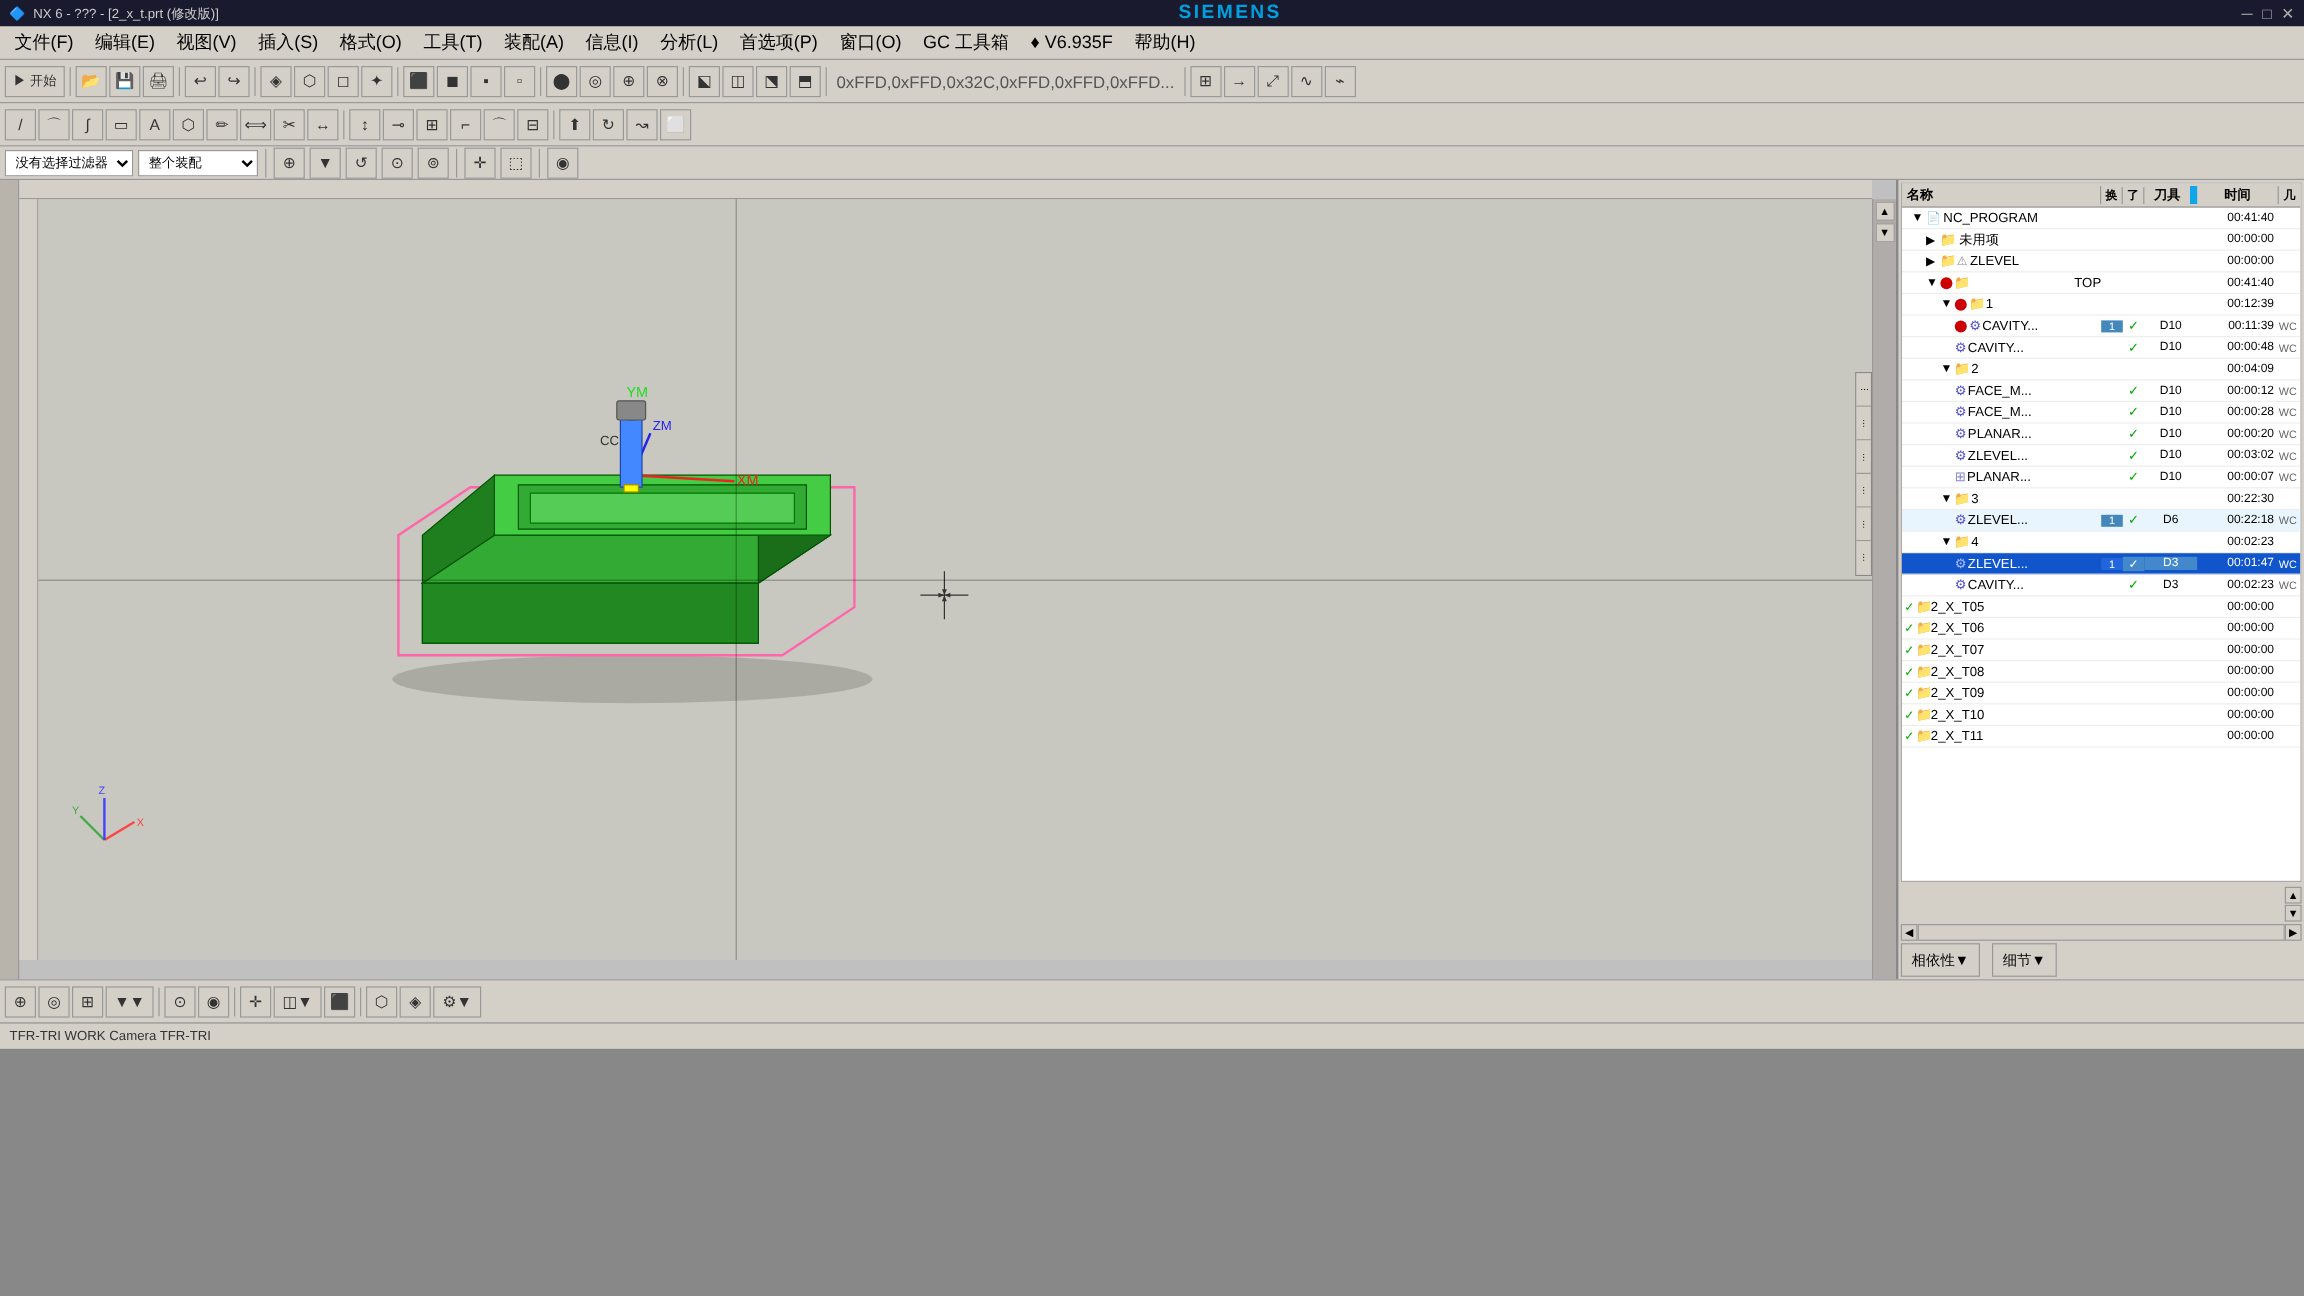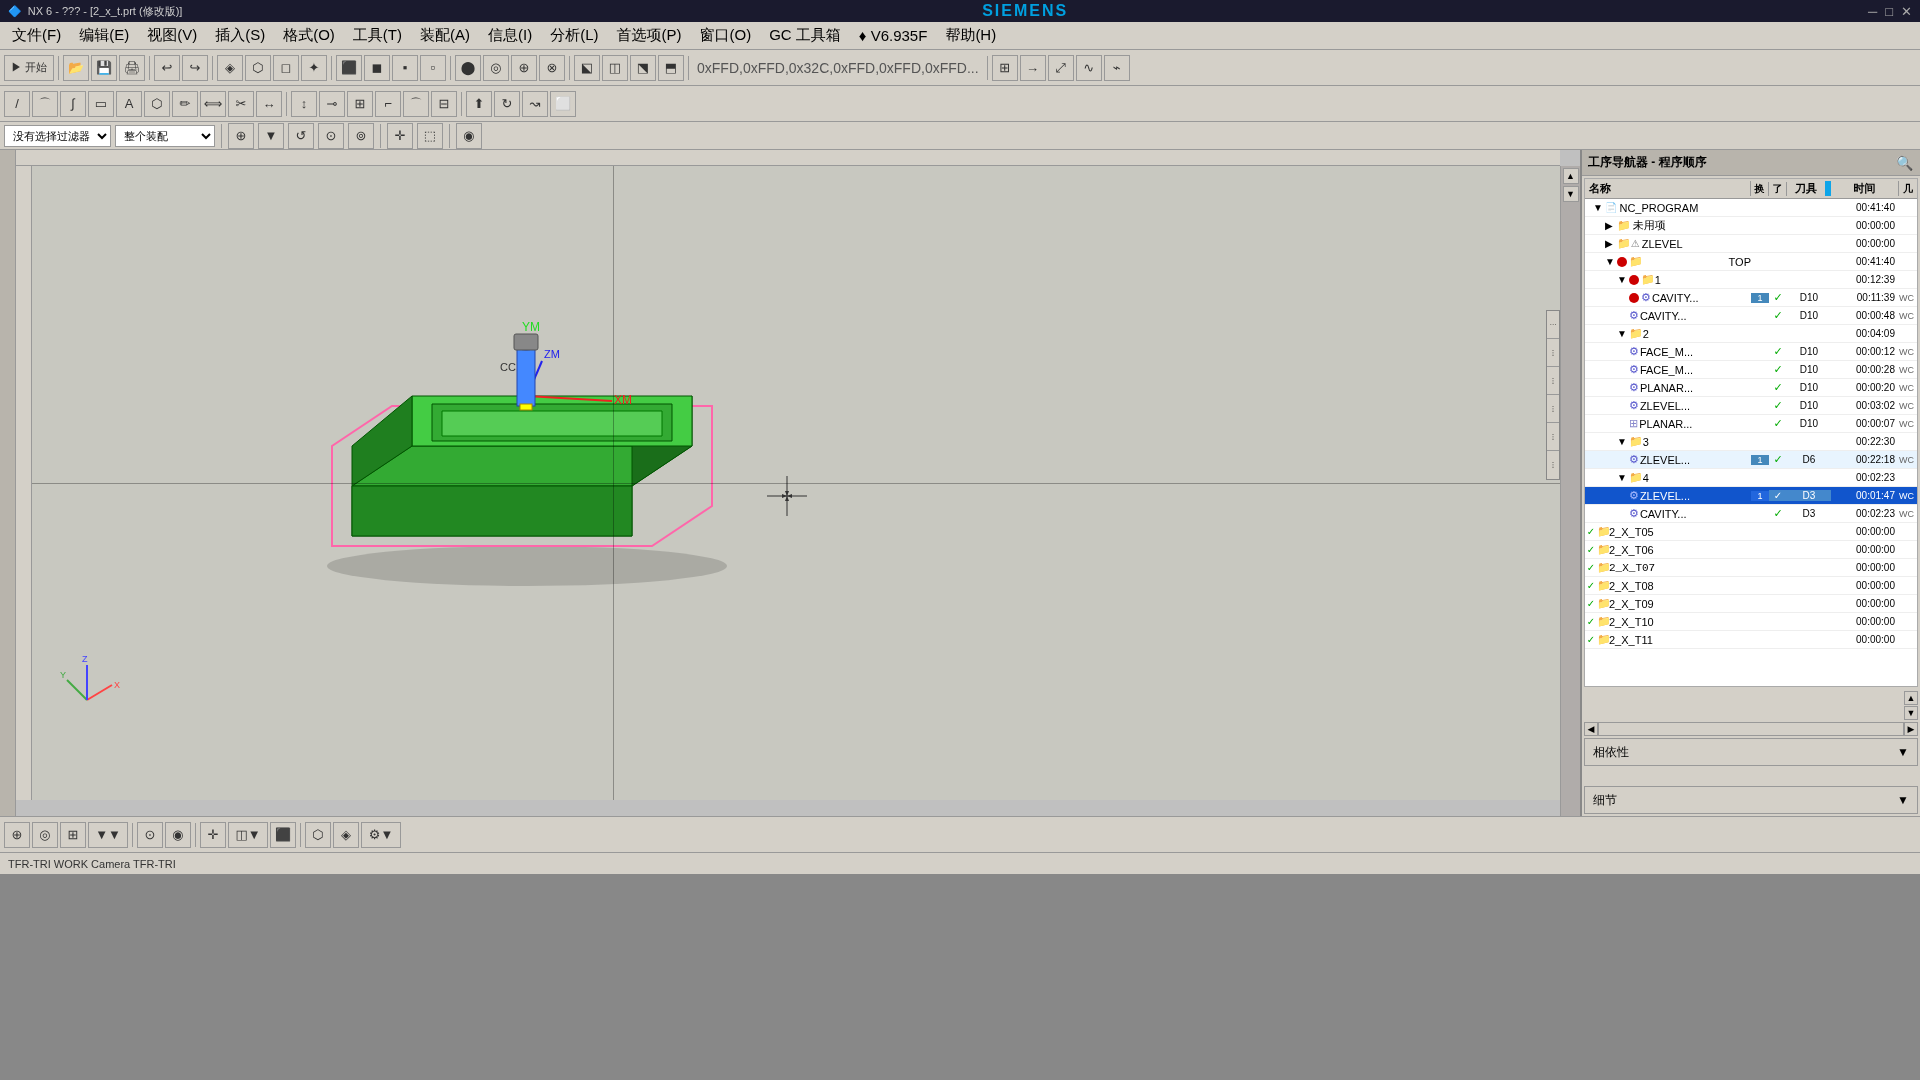--- a/index.html
+++ b/index.html
@@ -280,24 +280,20 @@
       <div style="width:12px; height:28px; background:#d4d0c8; border-bottom:1px solid #999; cursor:pointer; font-size:7px; text-align:center; display:flex; align-items:center; justify-content:center;">⋮</div>
       <div style="width:12px; height:28px; background:#d4d0c8; border-bottom:1px solid #999; cursor:pointer; font-size:7px; text-align:center; display:flex; align-items:center; justify-content:center;">⋮</div>
       <div style="width:12px; height:28px; background:#d4d0c8; border-bottom:1px solid #999; cursor:pointer; font-size:7px; text-align:center; display:flex; align-items:center; justify-content:center;">⋮</div>
       <div style="width:12px; height:28px; background:#d4d0c8; border-bottom:1px solid #999; cursor:pointer; font-size:7px; text-align:center; display:flex; align-items:center; justify-content:center;">⋮</div>
       <div style="width:12px; height:28px; background:#d4d0c8; cursor:pointer; font-size:7px; text-align:center; display:flex; align-items:center; justify-content:center;">⋮</div>
     </div>
   </div>
 
   <div id="right-panel" style="width:340px; background:#d4d0c8; border-left:2px solid #888; display:flex; flex-direction:column;">
 
-    <div style="height:26px; background:#b8b4ac; display:flex; align-items:center; justify-content:space-between; padding:0 6px; border-bottom:1px solid #999;">
-      <span style="font-size:12px; font-weight:bold;">工序导航器 - 程序顺序</span>
-      <span style="font-size:14px; cursor:pointer;">🔍</span>
-    </div>
 
     <div style="flex:1; overflow-y:auto; background:#fff; border:1px solid #aaa; margin:2px;">
 
       <div style="display:flex; background:#d4d0c8; border-bottom:1px solid #999; font-size:11px; font-weight:bold; height:20px; align-items:center; position:sticky; top:0;">
         <div style="flex:1; padding:0 4px; border-right:1px solid #999;">名称</div>
         <div style="width:18px; border-right:1px solid #999; text-align:center; font-size:10px;">换</div>
         <div style="width:18px; border-right:1px solid #999; text-align:center; font-size:10px;">了</div>
         <div style="width:44px; border-right:6px solid #0ea5e9; text-align:center;">刀具</div>
         <div style="width:68px; border-right:1px solid #999; text-align:center;">时间</div>
         <div style="width:18px; text-align:center; font-size:10px;">几</div>
@@ -528,21 +524,21 @@
         <span style="width:12px; text-align:center; color:#00aa00; font-size:10px;">✓</span>
         <span style="width:12px; text-align:center; color:#e8a020;">📁</span>
         <span style="flex:1;">2_X_T06</span>
         <span style="width:68px; text-align:right; padding-right:4px; font-size:10px;">00:00:00</span>
         <span style="width:18px;"></span>
       </div>
 
       <div style="display:flex; align-items:center; height:18px; font-size:11px; border-bottom:1px solid #eee; cursor:pointer;">
         <span style="width:12px; text-align:center; color:#00aa00; font-size:10px;">✓</span>
         <span style="width:12px; text-align:center; color:#e8a020;">📁</span>
-        <span style="flex:1;font-family:Liberation Mono, monospace;">2_X_T07</span>
+        <span style="flex:1;">2_X_T07</span>
         <span style="width:68px; text-align:right; padding-right:4px; font-size:10px;">00:00:00</span>
         <span style="width:18px;"></span>
       </div>
 
       <div style="display:flex; align-items:center; height:18px; font-size:11px; border-bottom:1px solid #eee; cursor:pointer;">
         <span style="width:12px; text-align:center; color:#00aa00; font-size:10px;">✓</span>
         <span style="width:12px; text-align:center; color:#e8a020;">📁</span>
         <span style="flex:1;">2_X_T08</span>
         <span style="width:68px; text-align:right; padding-right:4px; font-size:10px;">00:00:00</span>
         <span style="width:18px;"></span>
@@ -579,21 +575,21 @@
         <div style="width:14px; height:14px; background:#d4d0c8; border:1px solid #999; cursor:pointer; display:flex; align-items:center; justify-content:center; font-size:9px;">▼</div>
       </div>
     </div>
 
     <div style="height:14px; display:flex; margin:0 2px;">
       <div style="width:14px; height:14px; background:#d4d0c8; border:1px solid #999; cursor:pointer; display:flex; align-items:center; justify-content:center; font-size:9px;">◀</div>
       <div style="flex:1; background:#d4d0c8; border:1px solid #999;"></div>
       <div style="width:14px; height:14px; background:#d4d0c8; border:1px solid #999; cursor:pointer; display:flex; align-items:center; justify-content:center; font-size:9px;">▶</div>
     </div>
 
-    <div style="padding:2px; display:flex; flex-direction:column; gap:20px;">
+    <div style="padding:2px; display:flex; gap:10px;">
       <div style="height:28px; background:#d4d0c8; border:1px solid #999; display:flex; align-items:center; padding:0 8px; cursor:pointer; justify-content:space-between;">
         <span>相依性</span>
         <span>▼</span>
       </div>
       <div style="height:28px; background:#d4d0c8; border:1px solid #999; display:flex; align-items:center; padding:0 8px; cursor:pointer; justify-content:space-between;">
         <span>细节</span>
         <span>▼</span>
       </div>
     </div>
   </div>

